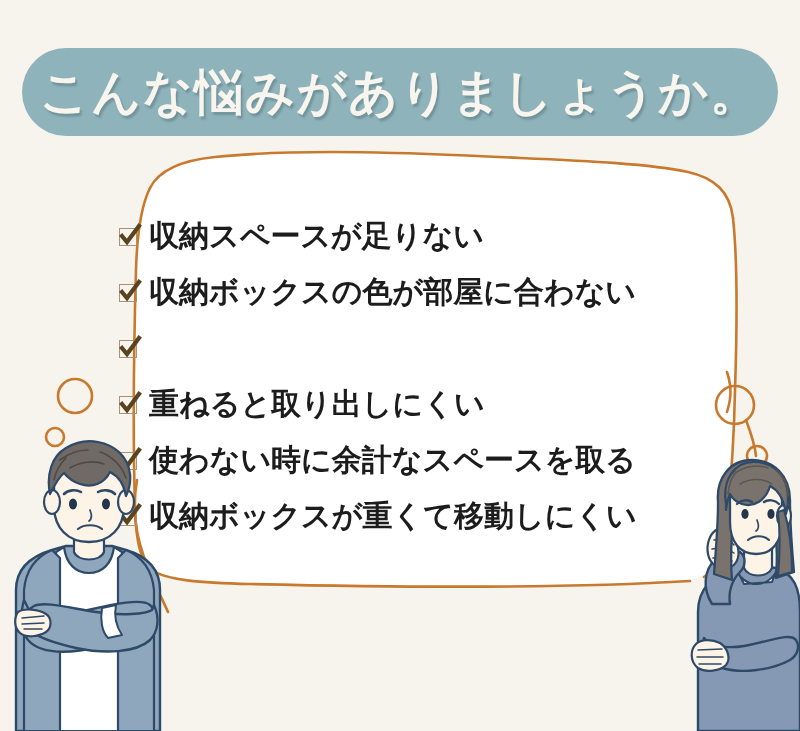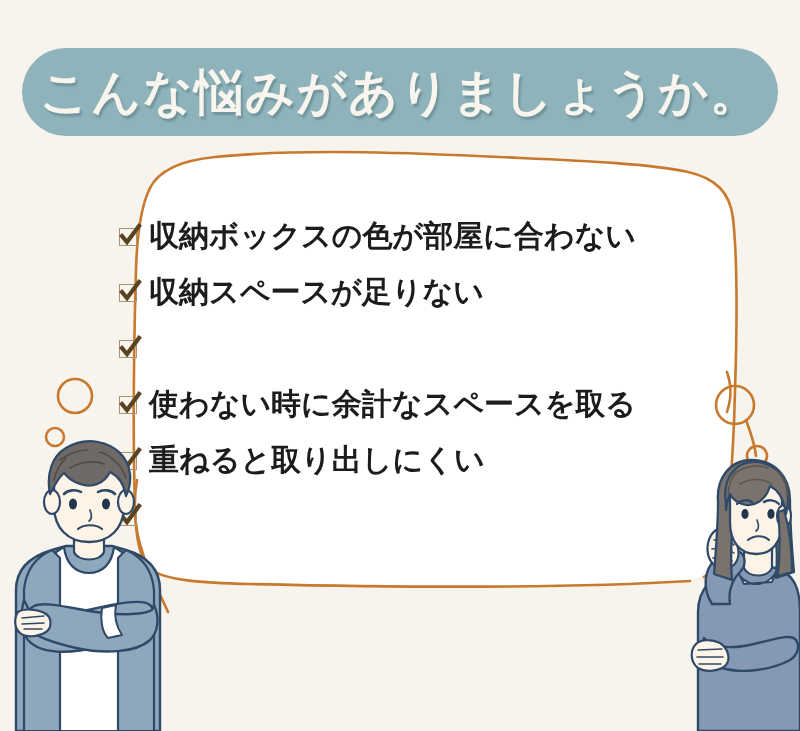--- a/index.html
+++ b/index.html
@@ -189,69 +189,70 @@
 
   <div id="checklist">
 
     <div class="check-row">
       <span class="checkbox-icon">
         <span class="box"></span>
         <svg viewBox="0 0 24 26">
             <path d="M 4,13 L 9,19 L 21,3" fill="none" stroke="#5a4321" stroke-width="4.2" stroke-linecap="square" stroke-linejoin="miter"></path>
           </svg>
       </span>
+      <span class="check-label">収納スペースが足りない</span>
+    </div>
+
+    <div class="check-row">
+      <span class="checkbox-icon">
+        <span class="box"></span>
+        <svg viewBox="0 0 24 26">
+            <path d="M 4,13 L 9,19 L 21,3" fill="none" stroke="#5a4321" stroke-width="4.2" stroke-linecap="square" stroke-linejoin="miter"></path>
+          </svg>
+      </span>
       <span class="check-label">収納ボックスの色が部屋に合わない</span>
     </div>
 
     <div class="check-row">
       <span class="checkbox-icon">
         <span class="box"></span>
         <svg viewBox="0 0 24 26">
             <path d="M 4,13 L 9,19 L 21,3" fill="none" stroke="#5a4321" stroke-width="4.2" stroke-linecap="square" stroke-linejoin="miter"></path>
           </svg>
       </span>
-      <span class="check-label">収納スペースが足りない</span>
-    </div>
-
-    <div class="check-row">
-      <span class="checkbox-icon">
-        <span class="box"></span>
-        <svg viewBox="0 0 24 26">
-            <path d="M 4,13 L 9,19 L 21,3" fill="none" stroke="#5a4321" stroke-width="4.2" stroke-linecap="square" stroke-linejoin="miter"></path>
-          </svg>
-      </span>
+    </div>
+
+    <div class="check-row">
+      <span class="checkbox-icon">
+        <span class="box"></span>
+        <svg viewBox="0 0 24 26">
+            <path d="M 4,13 L 9,19 L 21,3" fill="none" stroke="#5a4321" stroke-width="4.2" stroke-linecap="square" stroke-linejoin="miter"></path>
+          </svg>
+      </span>
+      <span class="check-label">重ねると取り出しにくい</span>
     </div>
 
     <div class="check-row">
       <span class="checkbox-icon">
         <span class="box"></span>
         <svg viewBox="0 0 24 26">
             <path d="M 4,13 L 9,19 L 21,3" fill="none" stroke="#5a4321" stroke-width="4.2" stroke-linecap="square" stroke-linejoin="miter"></path>
           </svg>
       </span>
       <span class="check-label">使わない時に余計なスペースを取る</span>
     </div>
 
     <div class="check-row">
       <span class="checkbox-icon">
         <span class="box"></span>
         <svg viewBox="0 0 24 26">
             <path d="M 4,13 L 9,19 L 21,3" fill="none" stroke="#5a4321" stroke-width="4.2" stroke-linecap="square" stroke-linejoin="miter"></path>
           </svg>
       </span>
-      <span class="check-label">重ねると取り出しにくい</span>
-    </div>
-
-    <div class="check-row">
-      <span class="checkbox-icon">
-        <span class="box"></span>
-        <svg viewBox="0 0 24 26">
-            <path d="M 4,13 L 9,19 L 21,3" fill="none" stroke="#5a4321" stroke-width="4.2" stroke-linecap="square" stroke-linejoin="miter"></path>
-          </svg>
-      </span>
+      <span class="check-label">収納ボックスが重くて移動しにくい</span>
     </div>
 
   </div>
 
   <div id="man-figure">
     <svg viewBox="0 0 170 291" xmlns="http://www.w3.org/2000/svg">
 
       <path d="M 12,291 L 12,150 C 12,128 28,116 48,110 L 62,106 L 108,106 L 122,110
                C 142,116 156,128 156,150 L 156,291 Z" fill="#8fa7bd" stroke="#2e4a68" stroke-width="2.4" stroke-linejoin="round"></path>
 

